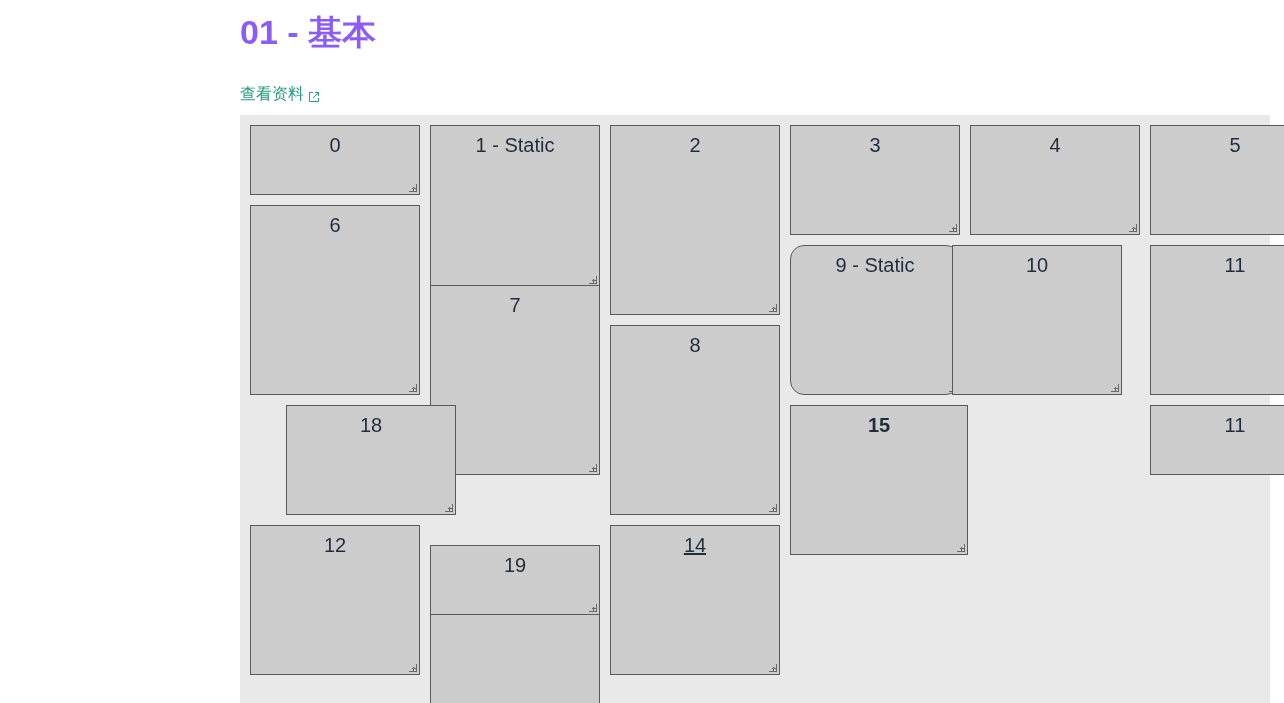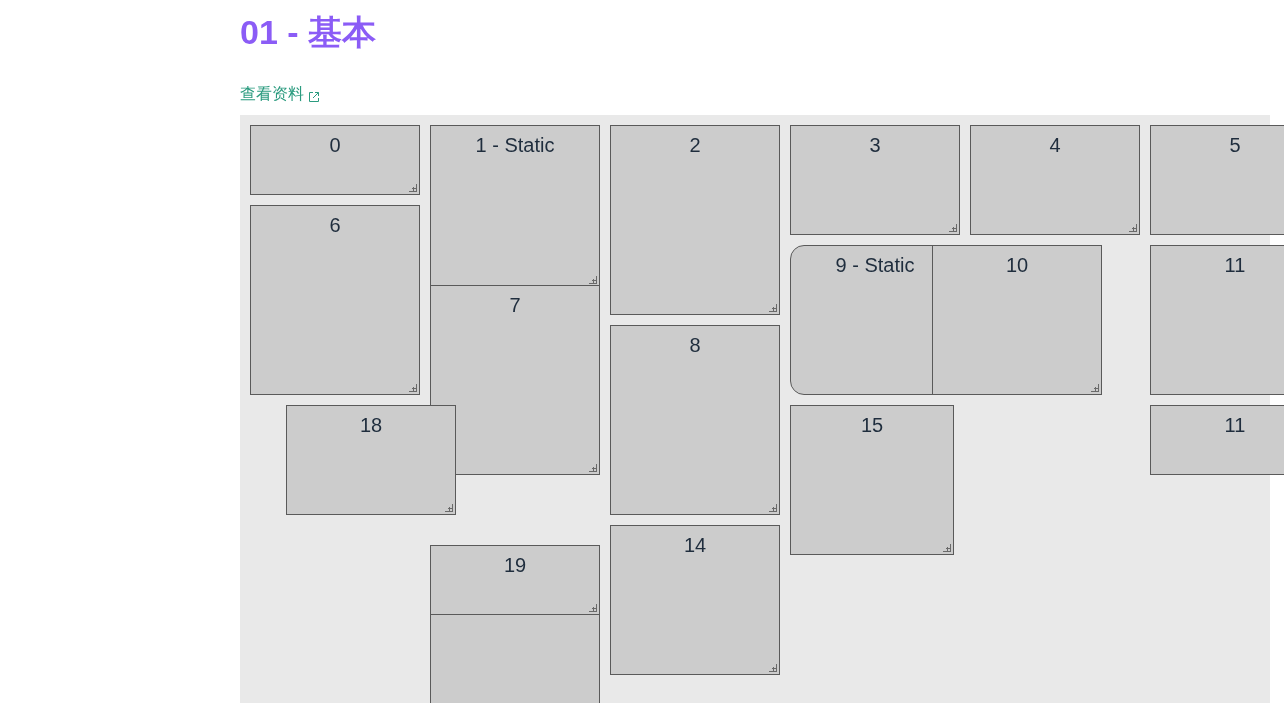--- a/index.html
+++ b/index.html
@@ -125,31 +125,35 @@
           <span class="v2"></span>
         </div></div>
       <div class="grid-item" style="left: 370px; top: 210px; width: 170px; height: 190px;"><span>8</span><div class="resize-handle">
           <span class="h2"></span>
           <span class="v2"></span>
         </div></div>
       <div class="grid-item" style="left: 550px; top: 130px; width: 170px; height: 150px; border-radius: 14px;"><span>9 - Static</span><div class="resize-handle">
           <span class="h2"></span>
           <span class="v2"></span>
         </div></div>
-      <div class="grid-item" style="left: 692px; top: 130px; width: 170px; height: 150px;"><span>10</span><div class="resize-handle">
+      <div class="grid-item" style="left: 712px; top: 130px; width: 170px; height: 150px;"><span>10</span><div class="resize-handle">
           <span class="h2"></span>
           <span class="v2"></span>
         </div></div>
       <div class="grid-item" style="left: 910px; top: 130px; width: 170px; height: 150px;"><span>11</span></div>
-      <div class="grid-item" style="left: 190px; top: 450px; width: 170px; height: 150px;"><span>13</span><div class="resize-handle"></div></div>
-      <div class="grid-item" style="left: 370px; top: 410px; width: 170px; height: 150px;"><span>14</span><div class="resize-handle">
+      <div class="grid-item" style="left: 10px; top: 410px; width: 170px; height: 150px;"><span>12</span><div class="resize-handle">
           <span class="h2"></span>
           <span class="v2"></span>
         </div></div>
-      <div class="grid-item" style="left: 550px; top: 290px; width: 164px; height: 150px;"><span>15</span><div class="resize-handle">
+      <div class="grid-item" style="left: 190px; top: 450px; width: 170px; height: 150px;"><span>13</span><div class="resize-handle"></div></div>
+      <div class="grid-item" style="left: 370px; top: 410px; width: 170px; height: 150px; text-decoration: underline;"><span>14</span><div class="resize-handle">
+          <span class="h2"></span>
+          <span class="v2"></span>
+        </div></div>
+      <div class="grid-item" style="left: 550px; top: 290px; width: 178px; height: 150px; font-weight: bold;"><span>15</span><div class="resize-handle">
           <span class="h2"></span>
           <span class="v2"></span>
         </div></div>
       <div class="grid-item" style="left: 910px; top: 290px; width: 170px; height: 70px;"><span>11</span></div>
       <div class="grid-item" style="left: 10px; top: 290px; width: 170px; height: 110px; margin-left: 36px;"><span>18</span><div class="resize-handle">
           <span class="h2"></span>
           <span class="v2"></span>
         </div></div>
       <div class="grid-item" style="left: 190px; top: 386px; width: 170px; height: 70px; margin-top: 44px;"><span>19</span><div class="resize-handle">
           <span class="h2"></span>

